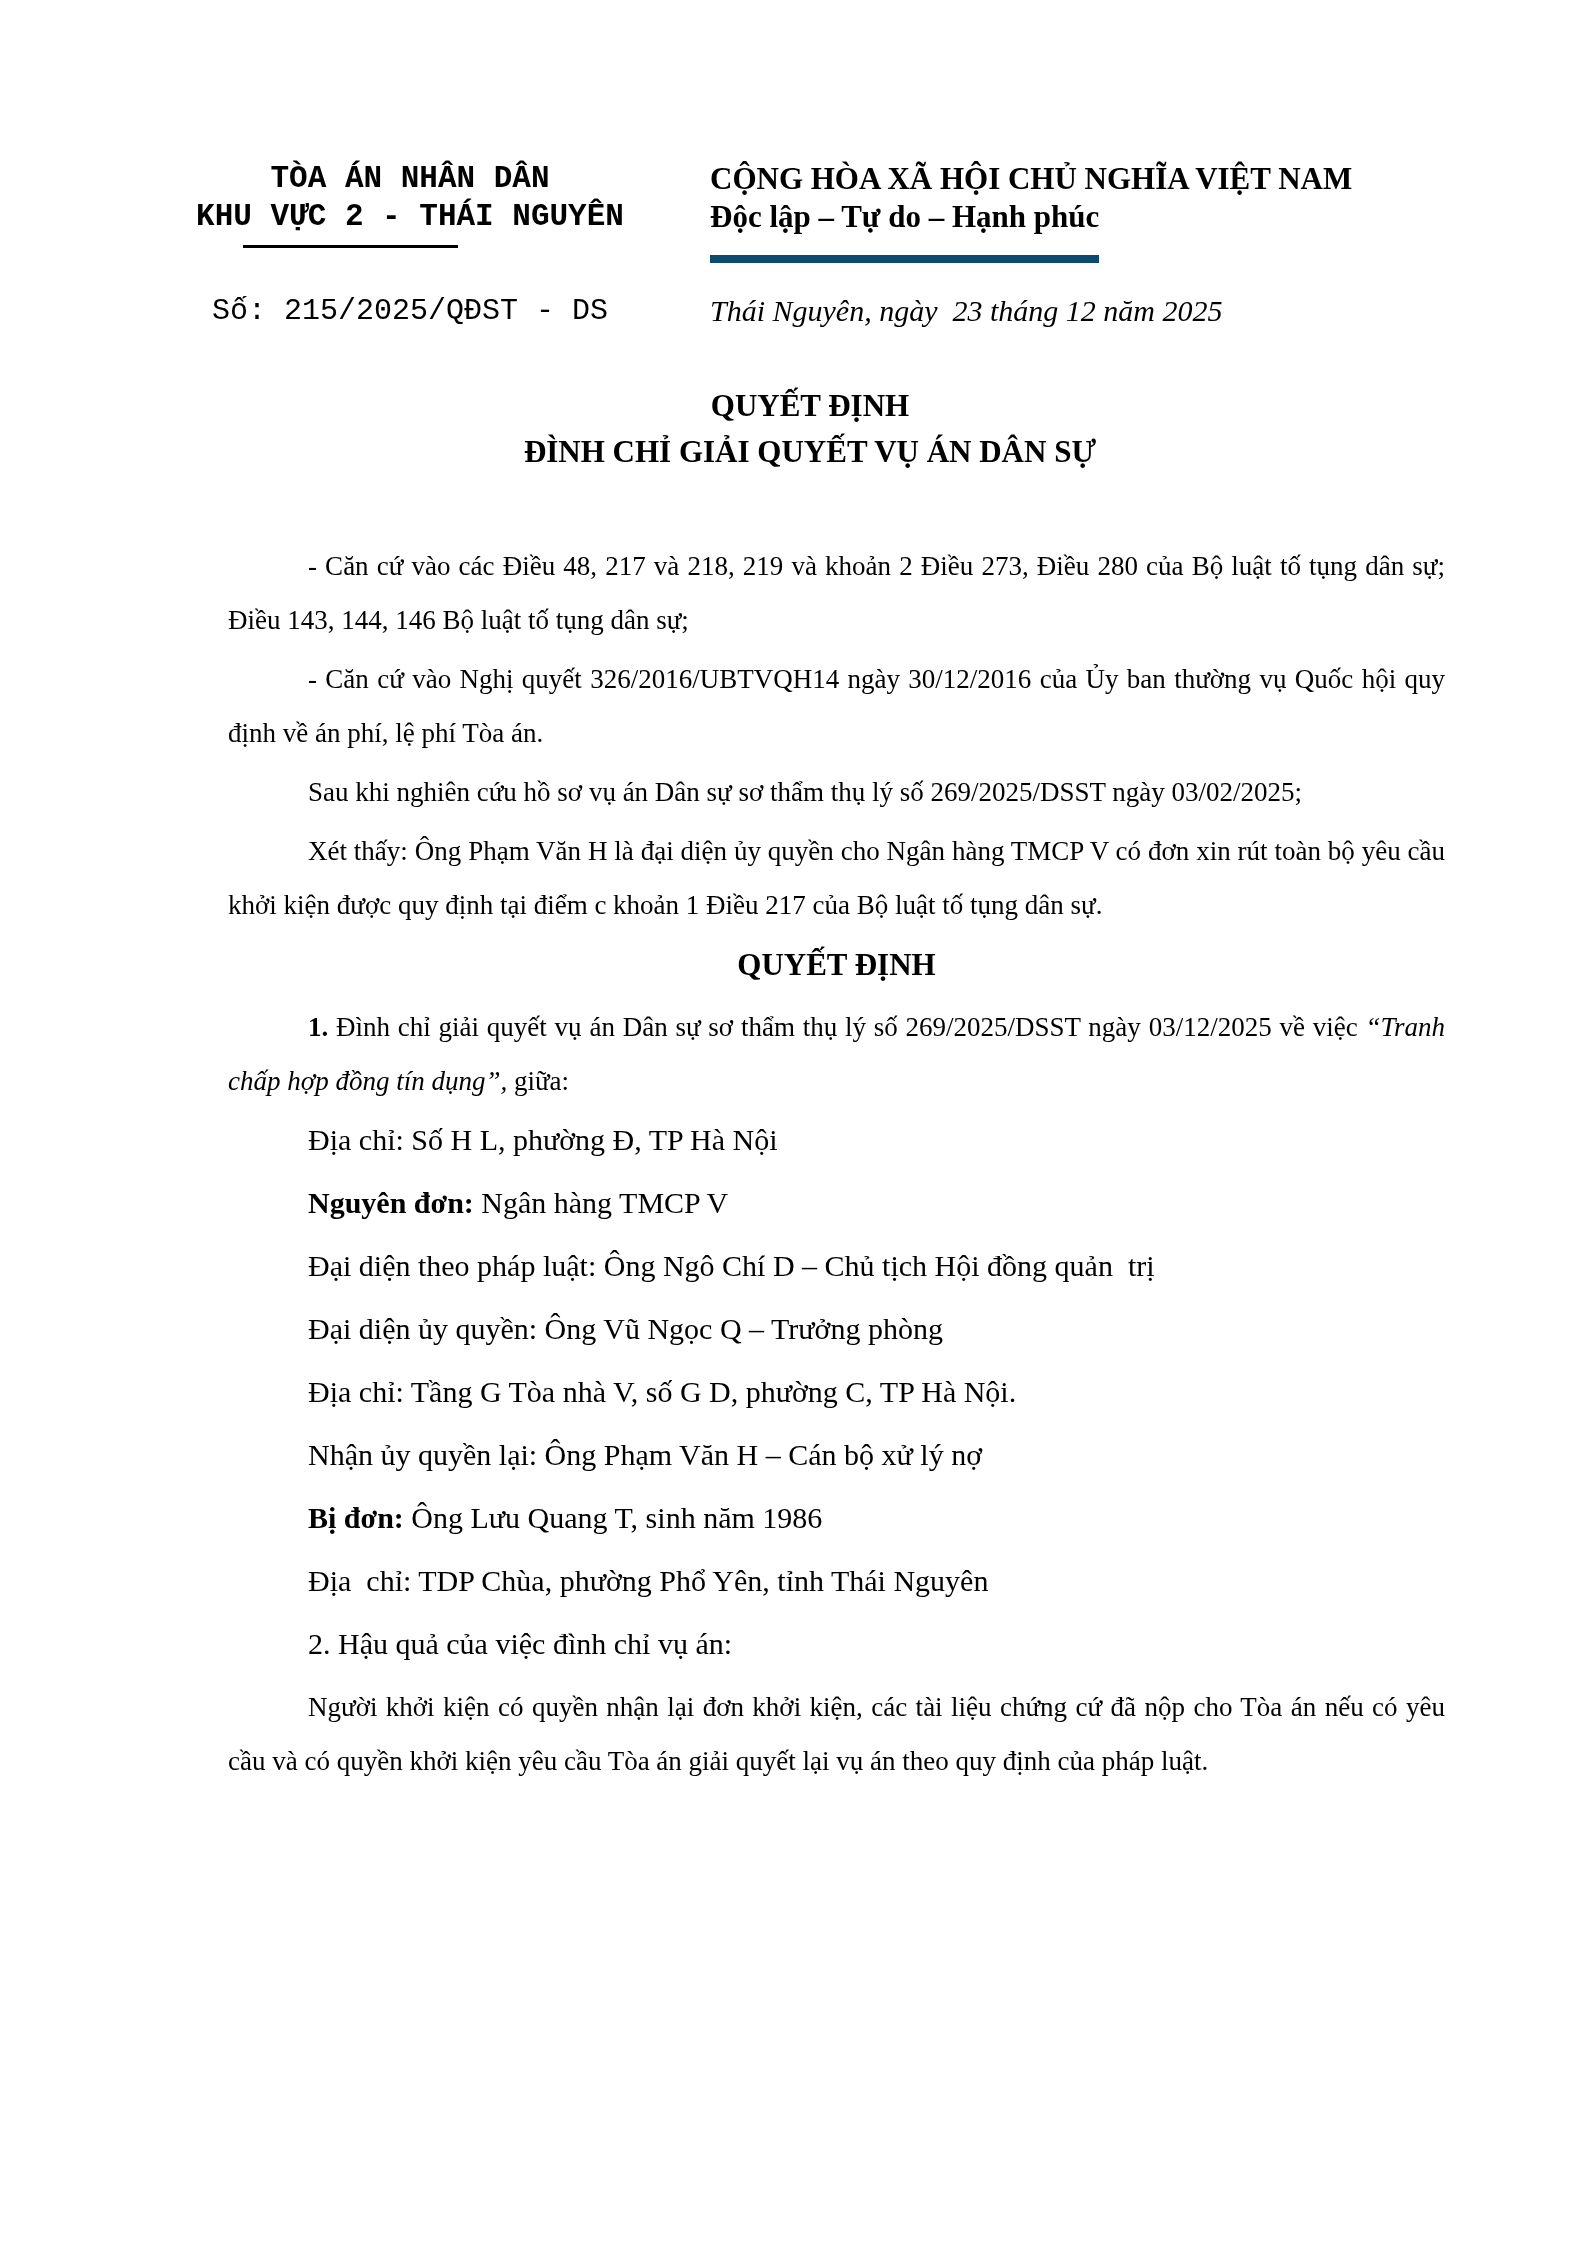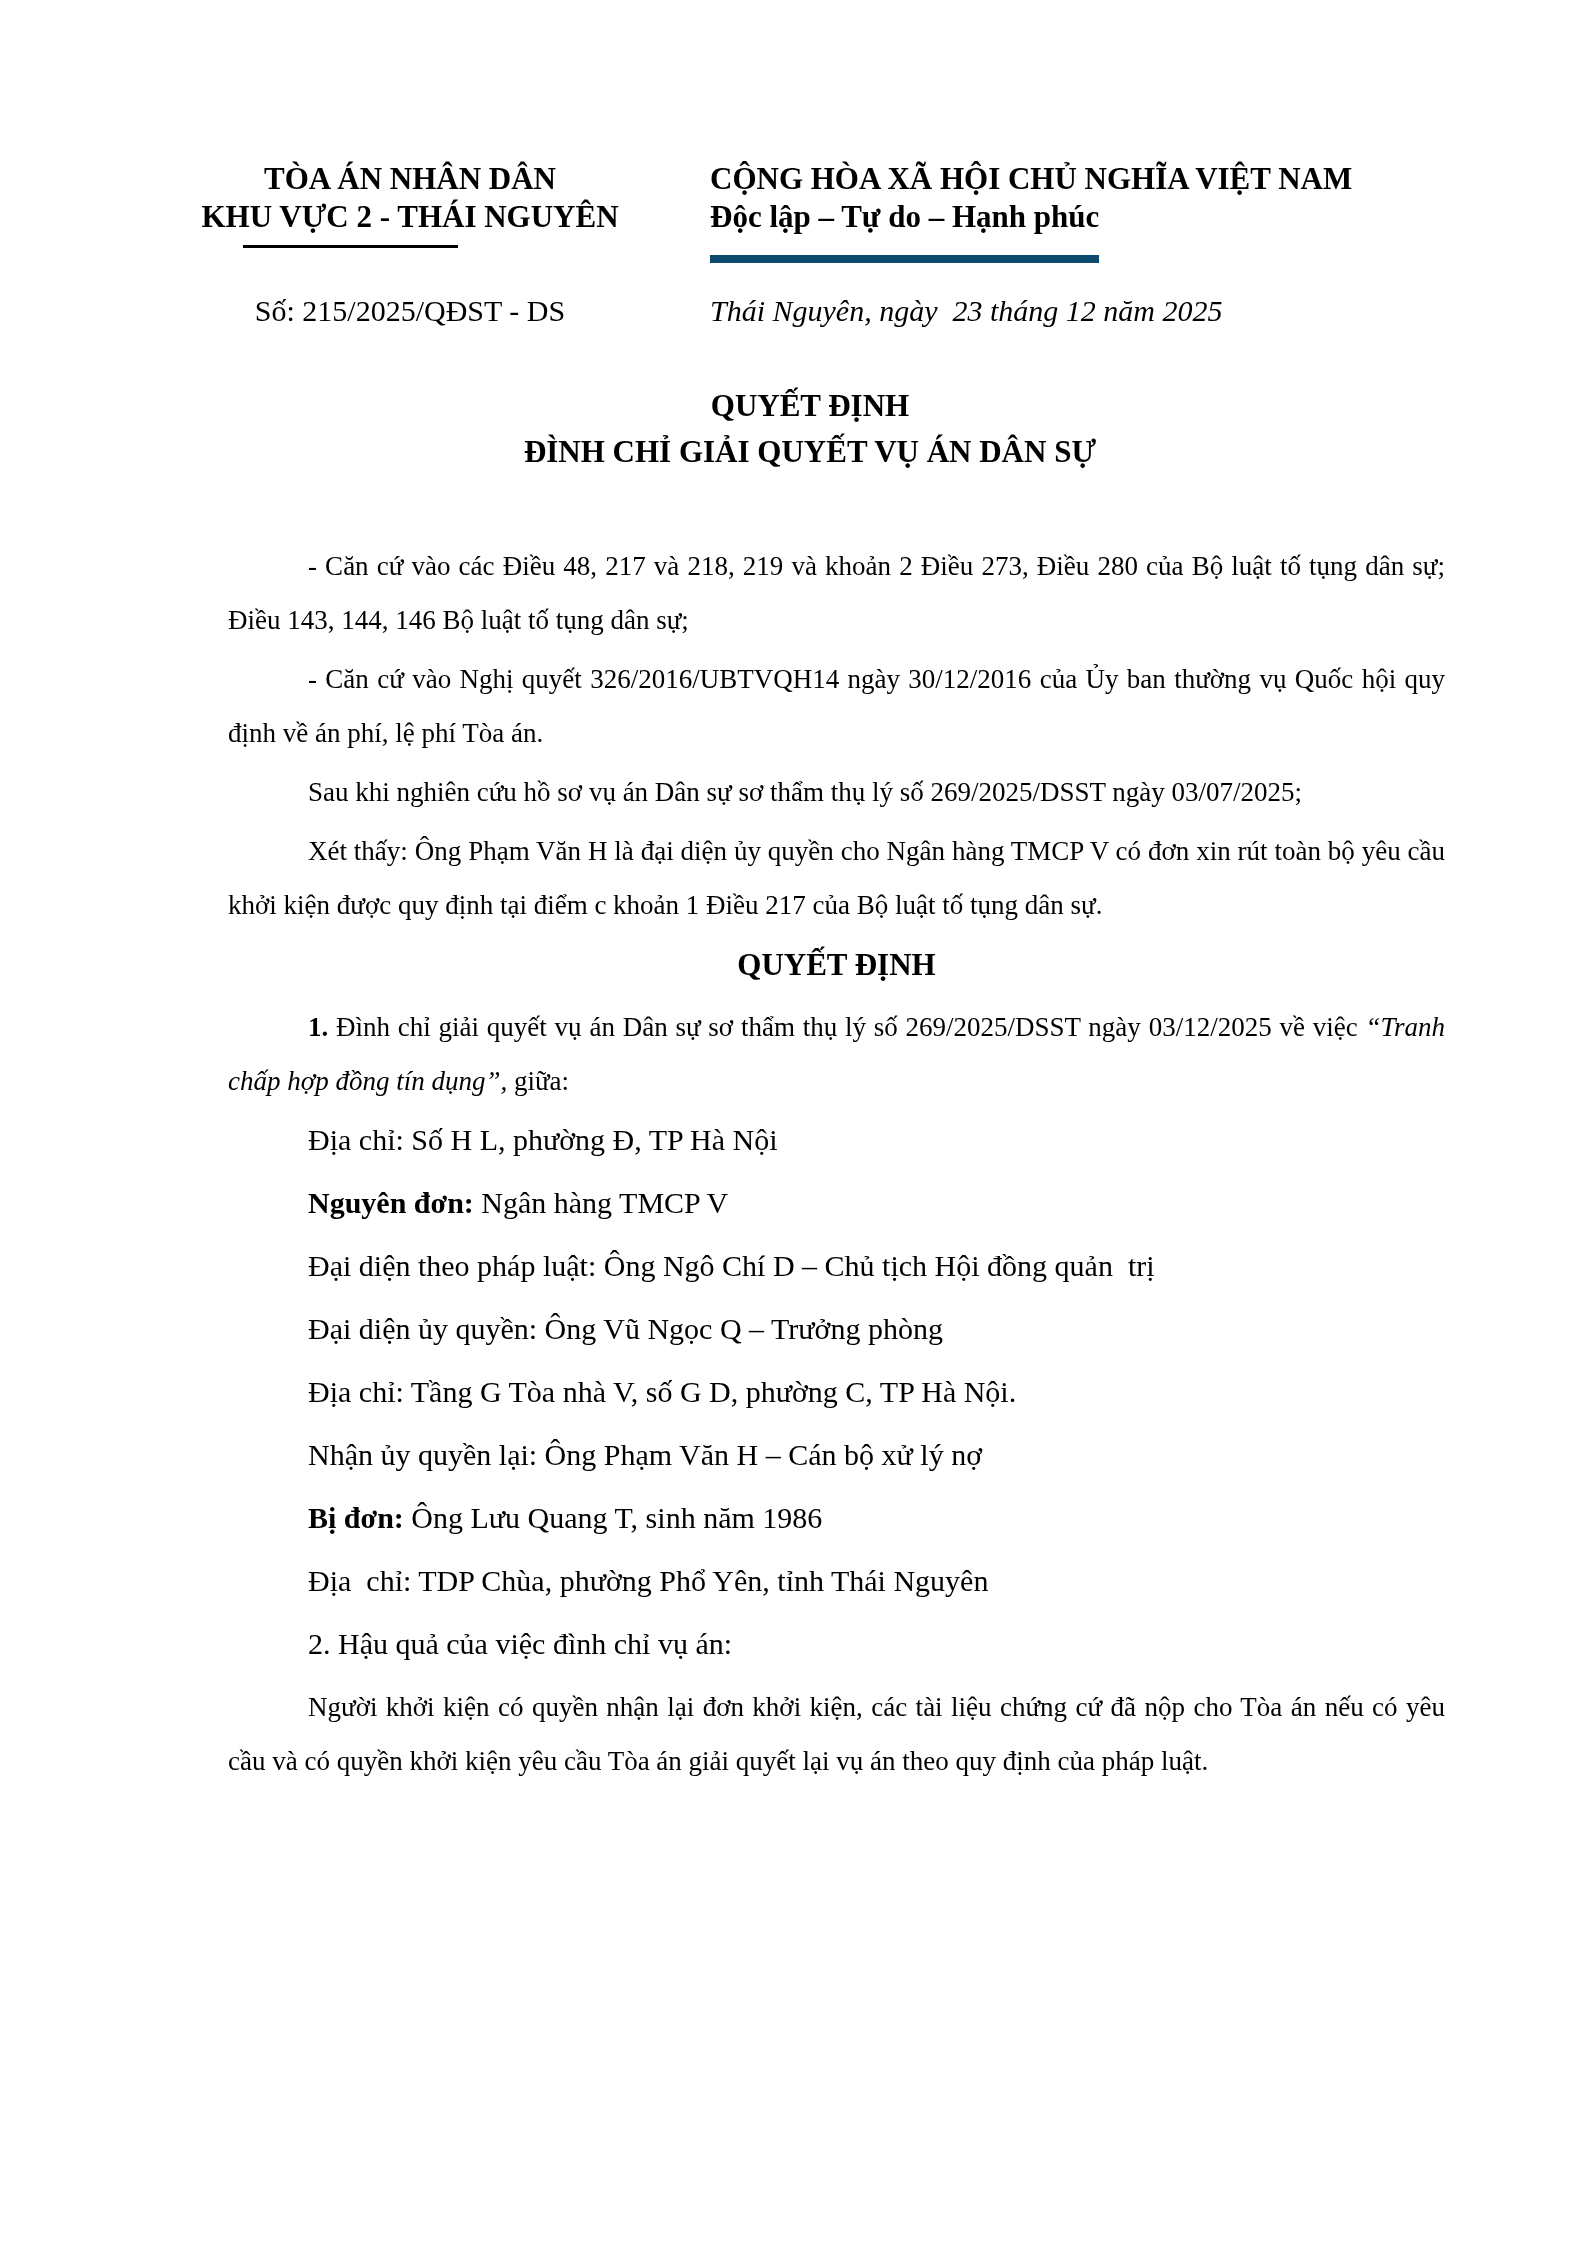--- a/index.html
+++ b/index.html
@@ -7,21 +7,21 @@
     width: 1586px;
     height: 2244px;
     box-sizing: border-box;
     background: #ffffff;
     color: #000000;
     font-family: "Liberation Serif", "DejaVu Serif", serif;
     padding: 160px 116px 0 150px;
     overflow: hidden;
   }
   .hdr-row { display: flex; justify-content: space-between; align-items: flex-start; }
-  .col-left  { width: 520px; text-align: center; }
+  .col-left  { width: 520px; text-align: center; font-family: Liberation Mono, monospace; }
   .col-right { width: 760px; text-align: left; }
   .h-bold { font-weight: bold; font-size: 31px; line-height: 38px; white-space: pre-wrap; }
   .left-rule {
     width: 215px; height: 0;
     border-top: 3px solid #000;
     margin: 9px auto 0;
     position: relative; left: -60px;
   }
   .motto-underline { display: inline-block; border-bottom: 8px solid #0c4a6e; padding-bottom: 19px; }
   .num-row { margin-top: 28px; }
@@ -74,21 +74,21 @@
     <div class="title-line">QUYẾT ĐỊNH</div>
     <div class="title-line">ĐÌNH CHỈ GIẢI QUYẾT VỤ ÁN DÂN SỰ</div>
   </div>
 
   <div class="body-col">
 
     <p class="para">- Căn cứ vào các Điều 48, 217 và 218, 219 và khoản 2 Điều 273, Điều 280 của Bộ luật tố tụng dân sự; Điều 143, 144, 146 Bộ luật tố tụng dân sự;</p>
 
     <p class="para">- Căn cứ vào Nghị quyết 326/2016/UBTVQH14 ngày 30/12/2016  của Ủy ban thường vụ Quốc hội quy định về án phí, lệ phí Tòa án.</p>
 
-    <p class="para">Sau khi nghiên cứu hồ sơ vụ án Dân sự sơ thẩm thụ lý số 269/2025/DSST ngày  03/07/2025;</p>
+    <p class="para">Sau khi nghiên cứu hồ sơ vụ án Dân sự sơ thẩm thụ lý số 269/2025/DSST ngày  03/02/2025;</p>
 
     <p class="para">Xét thấy: Ông Phạm Văn H là đại diện ủy quyền cho Ngân hàng TMCP V có đơn xin rút toàn bộ yêu cầu khởi kiện được quy định tại điểm c khoản 1 Điều 217 của Bộ luật tố tụng dân sự.</p>
 
     <p class="para heading2">QUYẾT ĐỊNH</p>
 
     <p class="para"><span class="b">1.</span><span> Đình chỉ giải quyết vụ án Dân sự sơ thẩm thụ lý số 269/2025/DSST ngày 03/12/2025 về việc </span><span class="i">“Tranh chấp hợp đồng tín dụng”,</span><span> giữa:</span></p>
 
     <p class="row">Địa chỉ: Số H L, phường Đ, TP Hà Nội</p>
 
     <p class="row"><span class="b">Nguyên đơn:</span><span> Ngân hàng TMCP V</span></p>

